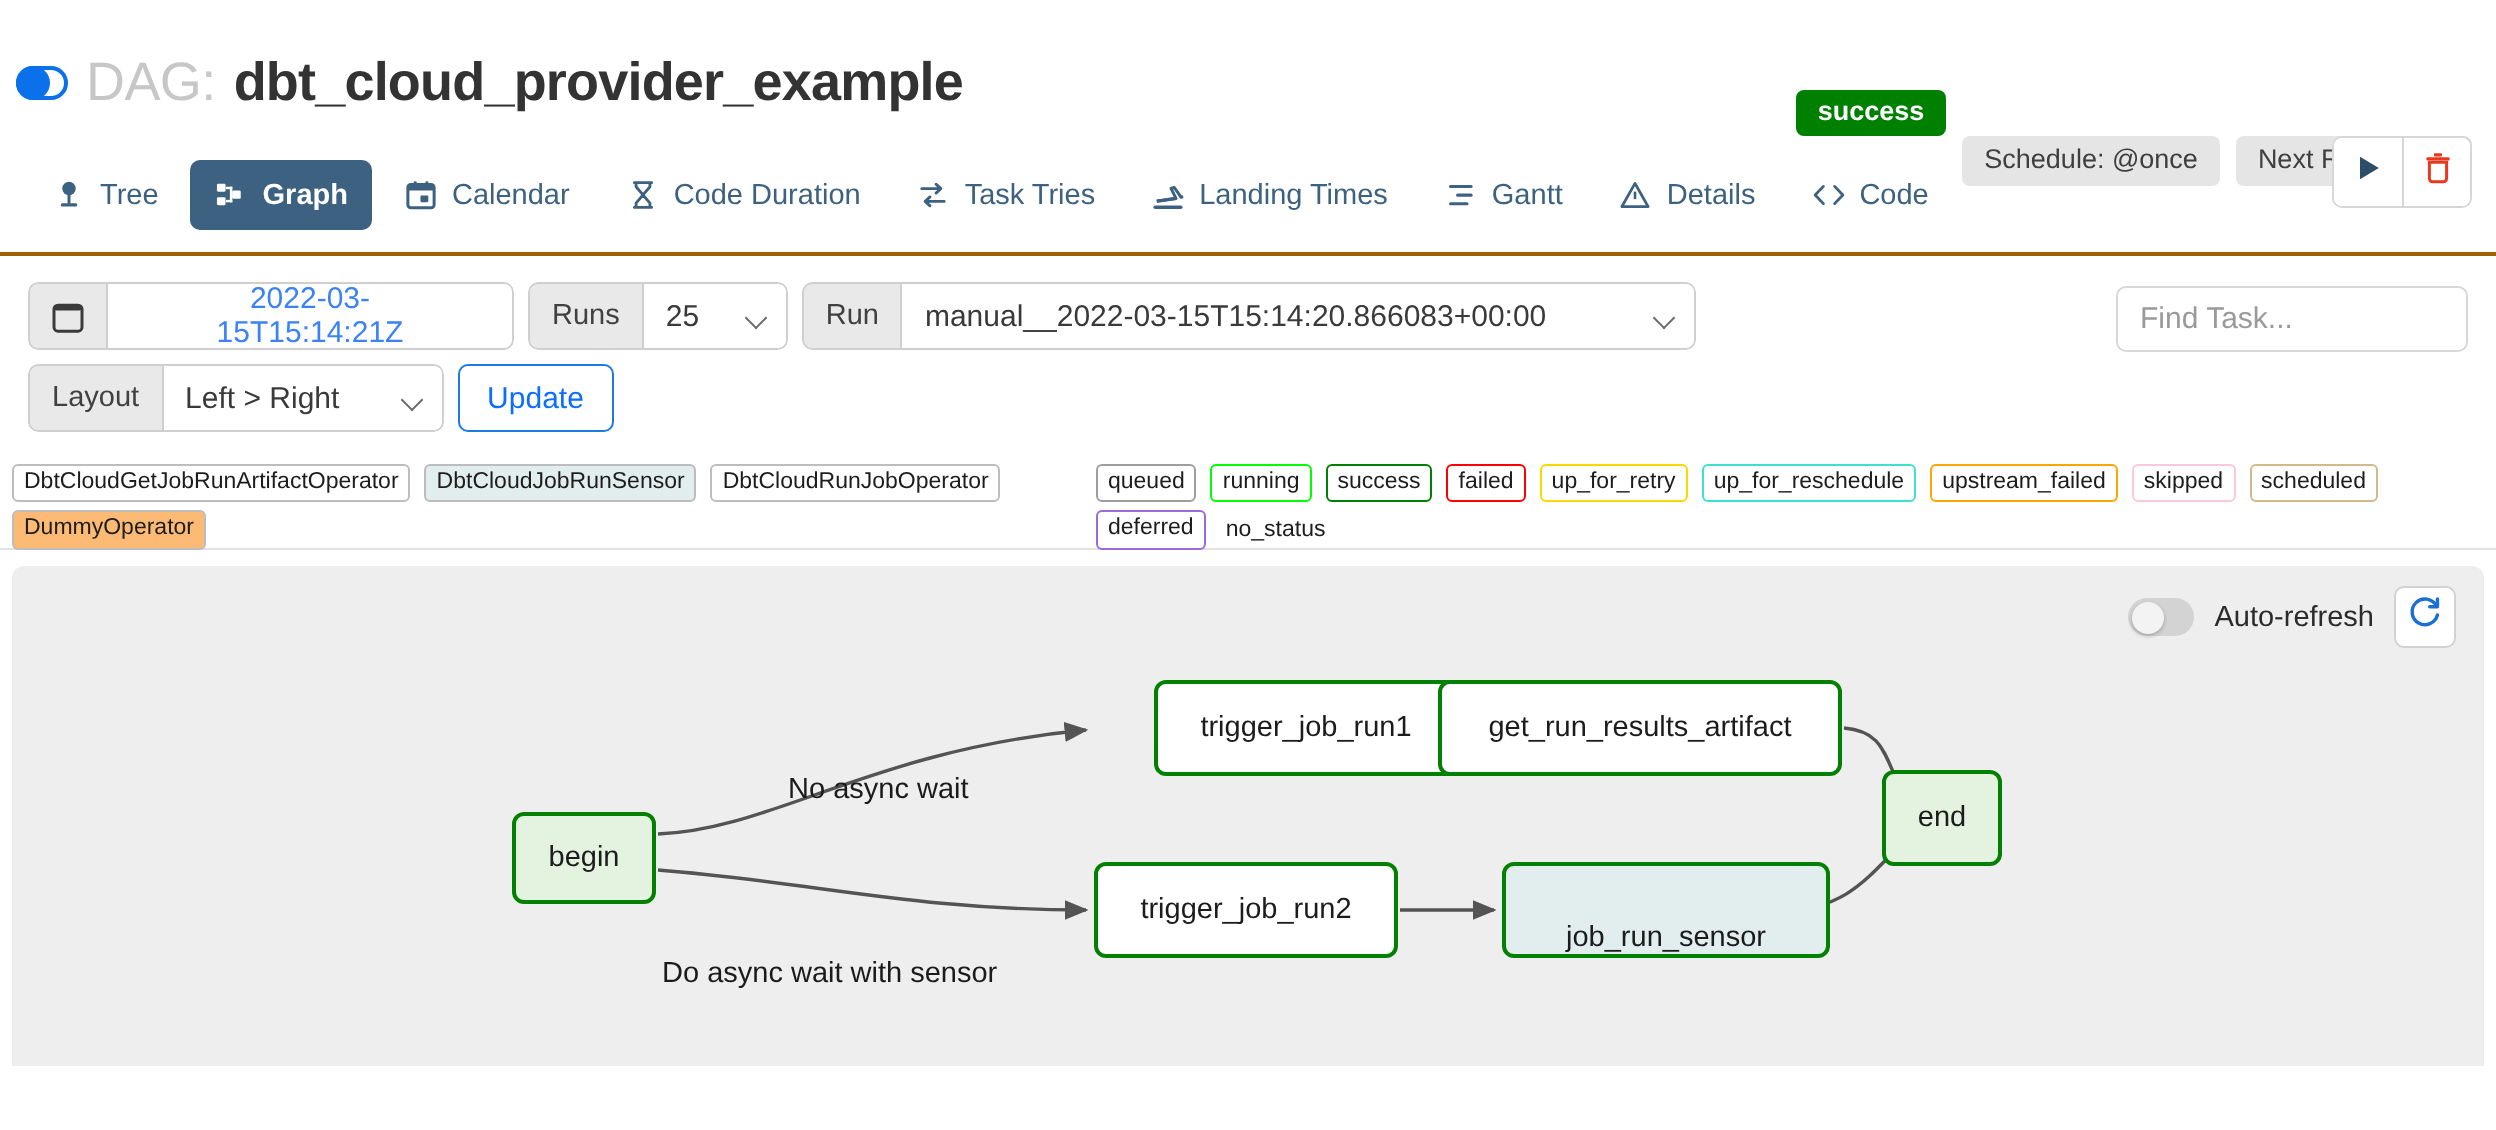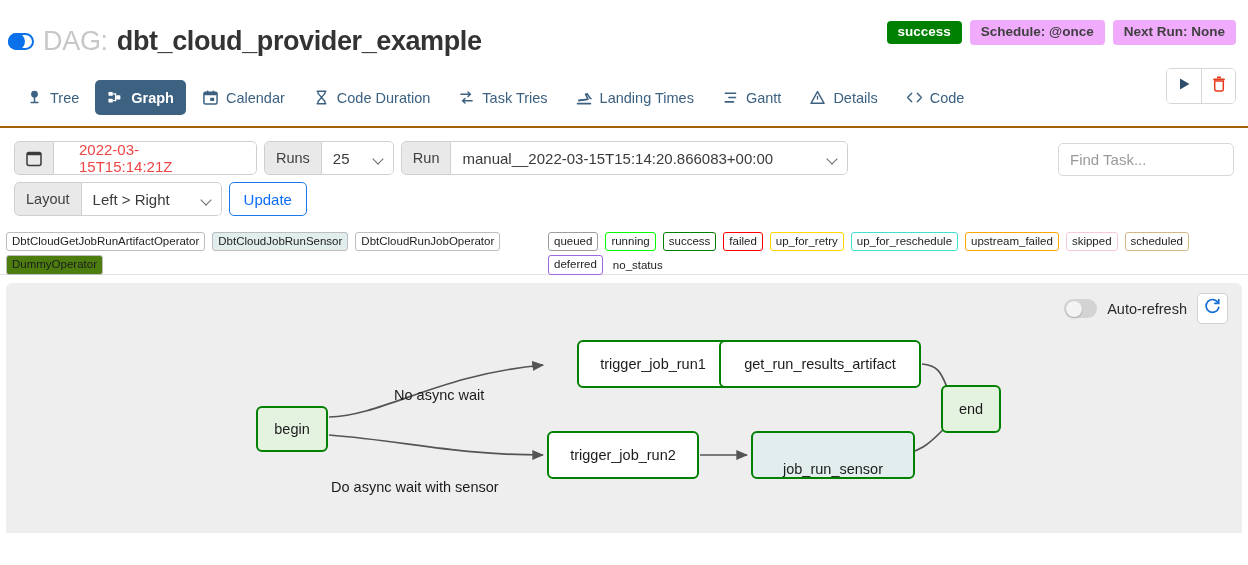--- a/index.html
+++ b/index.html
@@ -60,27 +60,28 @@
   .badge-success {
     background: #008000;
     color: #ffffff;
     font-size: 13.5px;
     font-weight: 700;
     padding: 4px 11px 5px;
     border-radius: 4px;
     line-height: 1;
   }
   .badge-grey {
-    background: #f0abfc;
+    background: #e5e5e5;
     color: #3f3f3f;
     font-size: 13.5px;
-    font-weight: 700;
+    font-weight: 400;
     padding: 5px 11px 6px;
     border-radius: 4px;
     line-height: 1;
+    margin-top: 48px;
   }
 
   
   .tabbar {
     position: relative;
     height: 58px;
     border-bottom: 2px solid #a16207;
     padding: 0 16px;
   }
   .tabs {
@@ -139,22 +140,23 @@
     padding: 0 11px;
     font-size: 14.5px;
     color: #414141;
   }
   .ig-field {
     border: 1px solid #cfcfcf;
     background: #ffffff;
     display: flex; align-items: center;
     padding: 0 25px;
     font-size: 15px;
-    color: #ef4444;
+    color: #3b82f6;
     height: 34px;
+    text-align: center;
   }
   .ig > *:not(:first-child) { border-left: none; }
   .ig > *:first-child { border-top-left-radius: 5px; border-bottom-left-radius: 5px; }
   .ig > *:last-child { border-top-right-radius: 5px; border-bottom-right-radius: 5px; }
 
   .sel {
     position: relative;
     border: 1px solid #cfcfcf;
     background: #ffffff;
     height: 34px;
@@ -468,21 +470,21 @@
 </div>
 
 <div class="legend">
   <div class="legend-left">
     <div class="lg-row">
       <span class="lg-op" style="background:#ffffff">DbtCloudGetJobRunArtifactOperator</span>
       <span class="lg-op" style="background:#e2eeee">DbtCloudJobRunSensor</span>
       <span class="lg-op" style="background:#ffffff">DbtCloudRunJobOperator</span>
     </div>
     <div class="lg-row">
-      <span class="lg-op" style="background:#4d7c0f">DummyOperator</span>
+      <span class="lg-op" style="background:#fdba74">DummyOperator</span>
     </div>
   </div>
 
   <div class="legend-right">
     <div class="lg-row">
       <span class="lg-st" style="border-color:#9e9e9e">queued</span>
       <span class="lg-st" style="border-color:#00ff00">running</span>
       <span class="lg-st" style="border-color:#008000">success</span>
       <span class="lg-st" style="border-color:#ff0000">failed</span>
       <span class="lg-st" style="border-color:#ffd700">up_for_retry</span>

